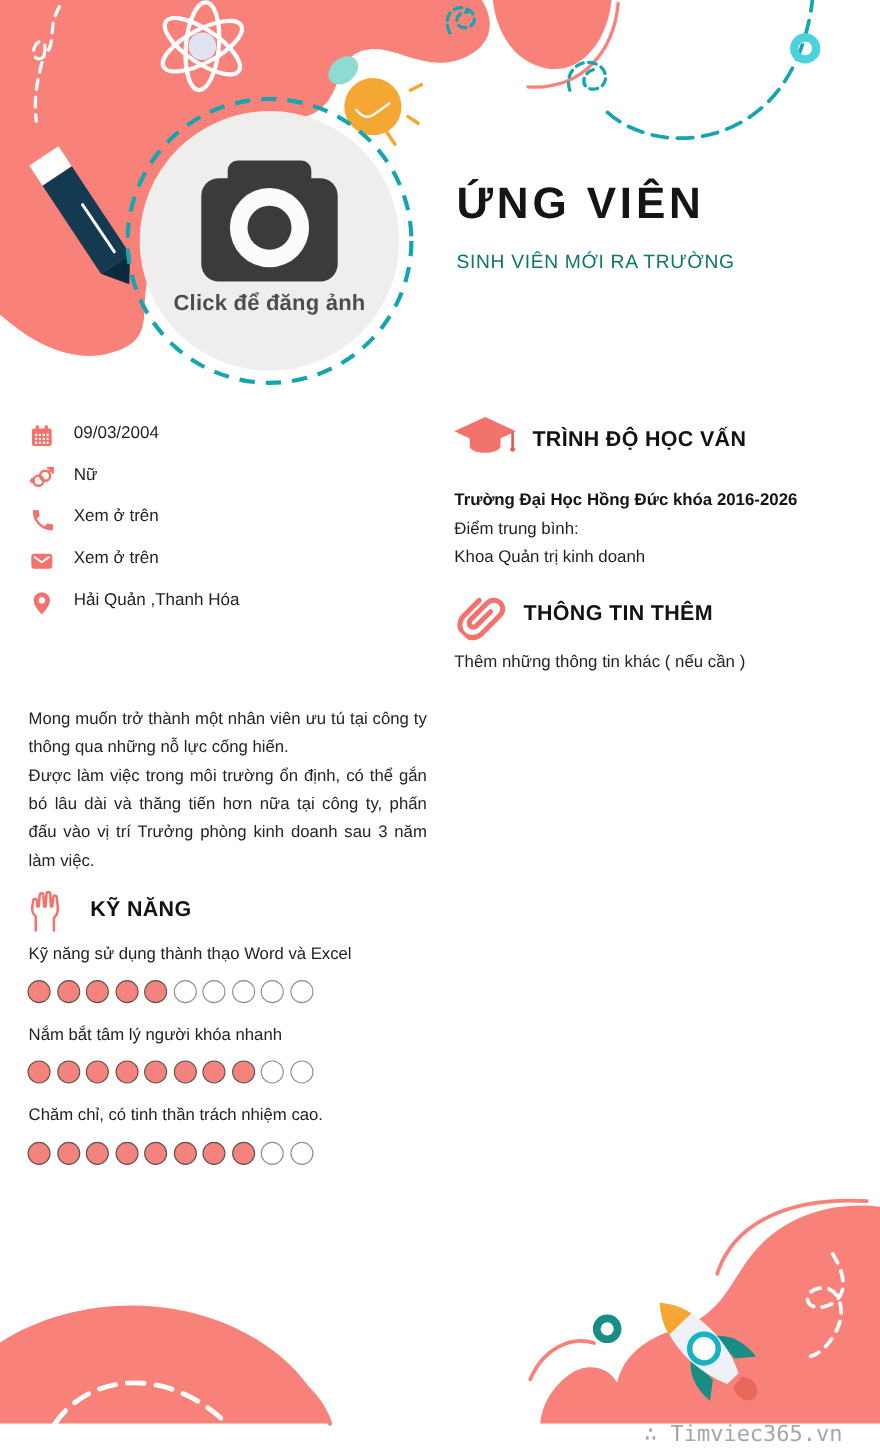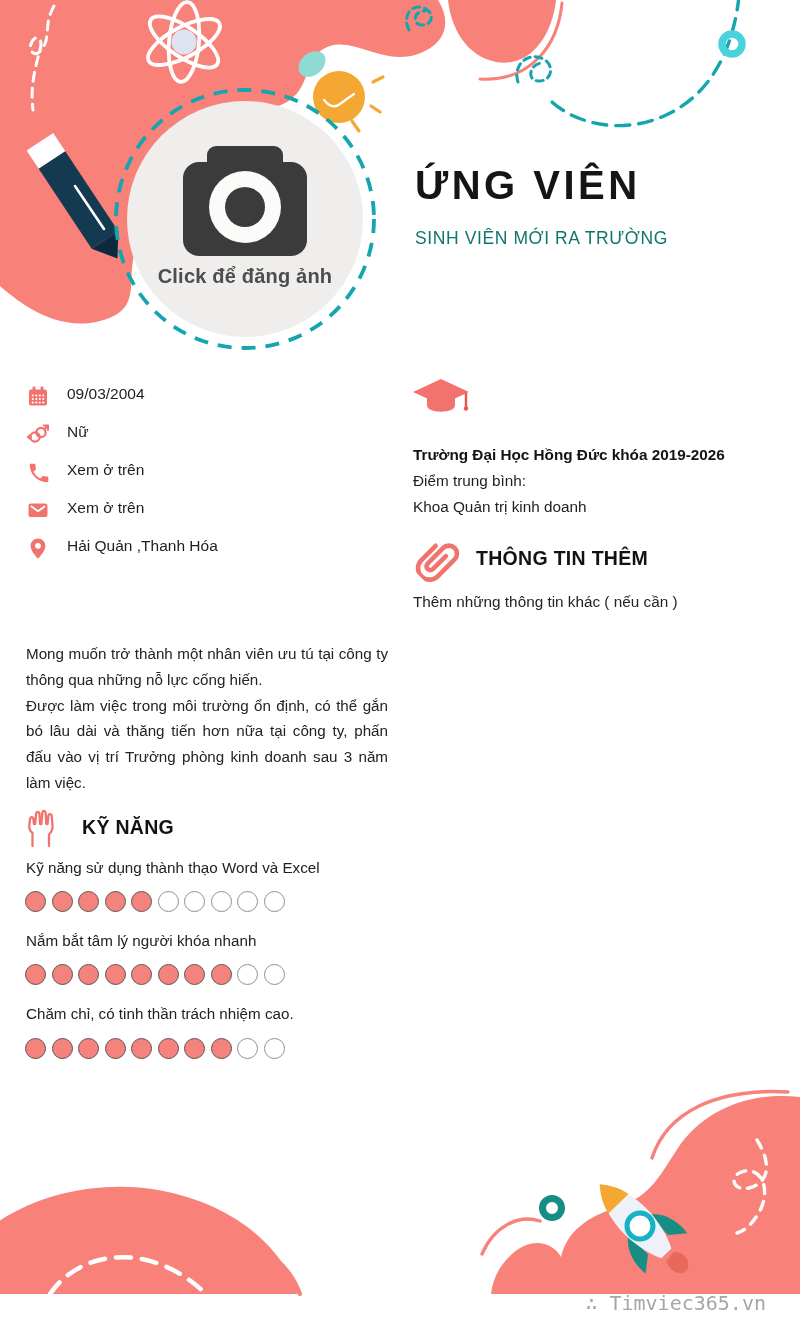--- a/index.html
+++ b/index.html
@@ -201,23 +201,24 @@
     </li>
   </ul>
 
   <div class="sec-head head-education">
     <svg width="58" height="42" viewBox="0 0 58 42">
       <path class="f-ci" d="M15,19 v8.5 c0,3.8 6.3,6.2 14,6.2 s14,-2.4 14,-6.2 V19 L29,25.5 Z"></path>
       <polygon class="f-ci" points="29,1 57,14 29,27 1,14"></polygon>
       <path class="s-deep" stroke-width="2.4" stroke-linecap="round" d="M54,16 v12"></path>
       <circle class="f-deep" cx="54" cy="30.5" r="2.2"></circle>
     </svg>
+    <h2>TRÌNH ĐỘ HỌC VẤN</h2>
   </div>
   <div class="education-body">
-    <div class="school">Trường Đại Học Hồng Đức khóa 2019-2026</div>
+    <div class="school">Trường Đại Học Hồng Đức khóa 2016-2026</div>
     <div>Điểm trung bình:</div>
     <div>Khoa Quản trị kinh doanh</div>
   </div>
 
   <div class="sec-head head-additional">
     <svg class="clip-rot" width="46" height="50" viewBox="0 0 24 26">
       <path class="s-ci" stroke-width="2.4" stroke-linecap="round" stroke-linejoin="round" d="M7,9 v10.5 a6,6 0 0 0 12,0 V7 a4.2,4.2 0 0 0 -8.4,0 v11.5 a2,2 0 0 0 4,0 V9"></path>
     </svg>
     <h2>THÔNG TIN THÊM</h2>
   </div>

